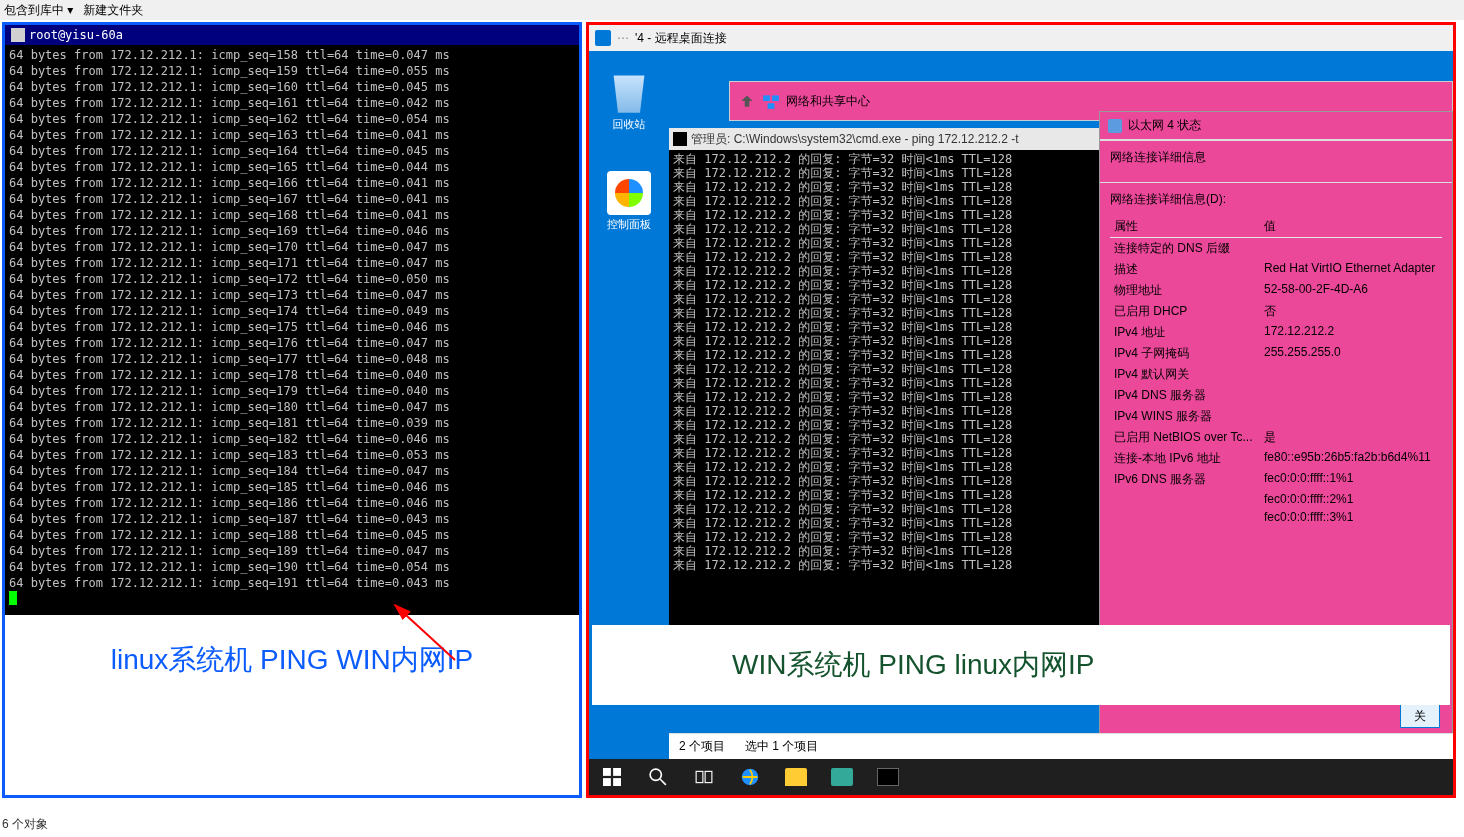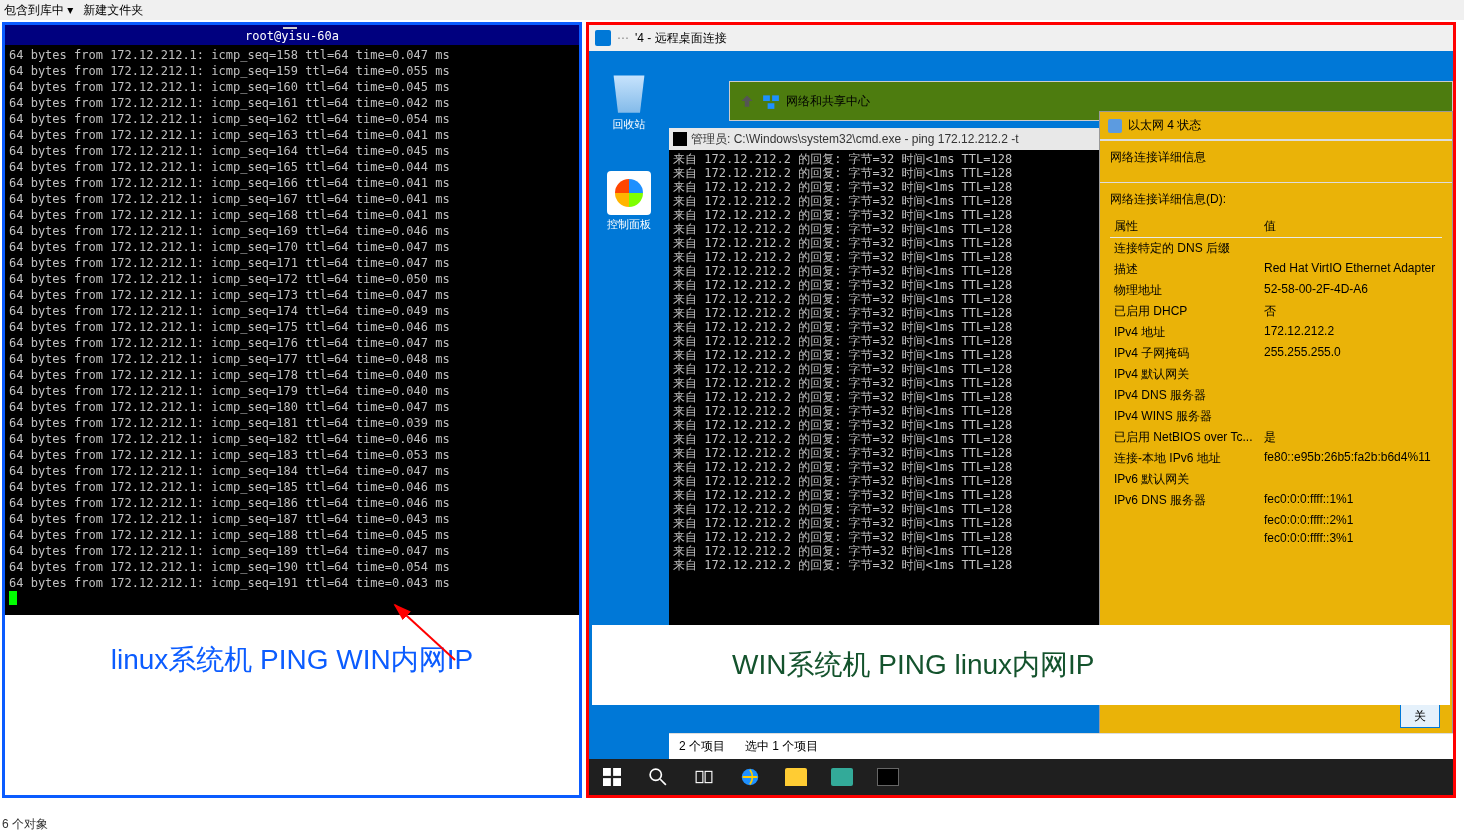--- a/index.html
+++ b/index.html
@@ -5,50 +5,50 @@
 * { margin: 0; padding: 0; box-sizing: border-box; }
 body { font-family: "Microsoft YaHei", "SimSun", sans-serif; font-size: 12px; background: #fff; overflow: hidden; width: 1464px; height: 837px; position: relative; }
 
 .topbar { height: 20px; background: #f0f0f0; font-size: 12px; display: flex; align-items: center; padding: 0 4px; gap: 10px; }
 .topbar span { cursor: default; }
 
 .main-area { display: flex; height: 780px; }
 
 
 .left-panel { width: 580px; border: 3px solid #0b5cff; display: flex; flex-direction: column; background: #fff; margin: 2px; position: relative; }
-.putty-title { height: 20px; background: #00007f; color: #fff; font-family: Consolas, monospace; font-size: 12px; padding: 2px 6px; display: flex; align-items: center; flex-direction: column; }
+.putty-title { height: 20px; background: #00007f; color: #fff; font-family: Consolas, monospace; font-size: 12px; padding: 2px 6px; display: flex; align-items: center; }
 .putty-title .icon { width: 14px; height: 14px; background: #d0d0d0; margin-right: 4px; }
 .putty-body { background: #000; color: #c0c0c0; font-family: Consolas, monospace; font-size: 12px; line-height: 16px; padding: 2px 4px; height: 570px; overflow: hidden; white-space: pre; }
 .putty-cursor { background: #00ff00; width: 8px; height: 14px; display: inline-block; }
 
 .left-caption { height: 90px; display: flex; align-items: center; justify-content: center; font-size: 28px; color: #0b5cff; font-weight: normal; }
 
 
 .right-panel { width: 870px; border: 3px solid #ff0000; background: #0078d7; margin: 2px; position: relative; }
 
 .rdp-title { height: 26px; background: #f0f0f0; display: flex; align-items: center; font-size: 12px; padding: 0 6px; gap: 6px; }
 .rdp-title .icon-rdp { width: 16px; height: 16px; background: #0078d7; border-radius: 2px; }
 
 .desktop { position: relative; height: calc(100% - 62px); background: #0078d7; }
 
 .desktop-icon { position: absolute; width: 60px; text-align: center; color: #fff; font-size: 11px; }
 .desktop-icon .ico { width: 44px; height: 44px; margin: 0 auto 2px; }
 .recycle .ico { background: linear-gradient(#cfe8ff, #7fb8e8); border-radius: 4px; clip-path: polygon(15% 10%, 85% 10%, 75% 95%, 25% 95%); }
 .cpanel .ico { background: #fff; border-radius: 4px; position: relative; }
 .cpanel .ico::after { content: ""; position: absolute; left: 8px; top: 8px; width: 28px; height: 28px; border-radius: 50%; background: conic-gradient(#1e90ff 0 90deg, #7fff00 90deg 180deg, #ffb400 180deg 270deg, #ff4500 270deg 360deg); }
 
-.explorer-bar { position: absolute; left: 140px; top: 30px; right: 0; height: 40px; background: #4d7c0f; border: 1px solid #ccc; display: flex; align-items: center; padding: 0 8px; gap: 6px; font-size: 12px; }
+.explorer-bar { position: absolute; left: 140px; top: 30px; right: 0; height: 40px; background: #ec4899; border: 1px solid #ccc; display: flex; align-items: center; padding: 0 8px; gap: 6px; font-size: 12px; }
 .explorer-bar .nav-ico { width: 18px; height: 18px; }
 
 .cmd-window { position: absolute; left: 80px; top: 77px; width: 430px; height: 520px; background: #000; }
 .cmd-title { height: 22px; background: #e8e8e8; color: #333; font-size: 12px; display: flex; align-items: center; padding: 0 4px; gap: 4px; position: relative; }
 .cmd-title .ico-cmd { width: 14px; height: 14px; background: #000; }
 .cmd-body { color: #c0c0c0; font-family: "NSimSun", SimSun, Consolas, monospace; font-size: 12px; line-height: 14px; padding: 2px 4px; white-space: pre; }
 
-.netstatus-window { position: absolute; left: 510px; top: 60px; right: 0; height: 630px; background: #eab308; border: 1px solid #999; }
+.netstatus-window { position: absolute; left: 510px; top: 60px; right: 0; height: 630px; background: #ec4899; border: 1px solid #999; }
 .netstatus-title { height: 28px; display: flex; align-items: center; padding: 0 8px; font-size: 12px; border-bottom: 1px solid #ddd; gap: 6px; }
 .netstatus-title .ico-eth { width: 14px; height: 14px; background: #5c9be0; border-radius: 2px; }
 .netstatus-section { padding: 8px 10px; font-size: 12px; border-top: 1px solid #ddd; }
 .netstatus-section .sect-label { margin-bottom: 8px; }
 .prop-table { width: 100%; border-collapse: collapse; font-size: 12px; }
 .prop-table th { text-align: left; font-weight: normal; padding: 2px 4px; border-bottom: 1px solid #e8e8e8; }
 .prop-table td { padding: 2px 4px; vertical-align: top; }
 .prop-table td.pname { width: 150px; margin-left: 8px; }
 .netstatus-btn { position: absolute; bottom: 12px; right: 12px; width: 40px; height: 24px; border: 1px solid #0078d7; background: #e5f1fb; font-size: 12px; text-align: center; line-height: 22px; }
 
@@ -257,24 +257,20 @@
                 </tr>
                 <tr>
                   <td class="pname">已启用 NetBIOS over Tc...</td>
                   <td>是</td>
                 </tr>
                 <tr>
                   <td class="pname">连接-本地 IPv6 地址</td>
                   <td>fe80::e95b:26b5:fa2b:b6d4%11</td>
                 </tr>
                 <tr>
-                  <td class="pname">IPv6 默认网关</td>
-                  <td></td>
-                </tr>
-                <tr>
                   <td class="pname">IPv6 DNS 服务器</td>
                   <td>fec0:0:0:ffff::1%1</td>
                 </tr>
                 <tr>
                   <td class="pname"></td>
                   <td>fec0:0:0:ffff::2%1</td>
                 </tr>
                 <tr>
                   <td class="pname"></td>
                   <td>fec0:0:0:ffff::3%1</td>

